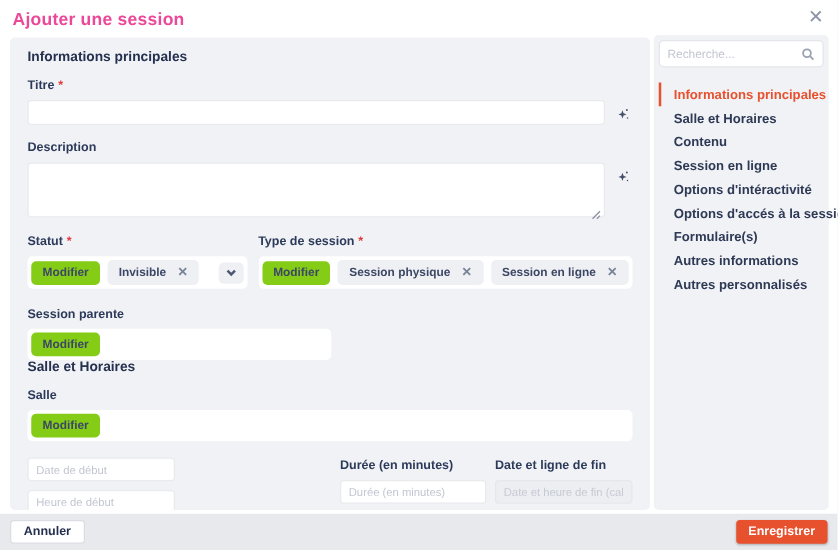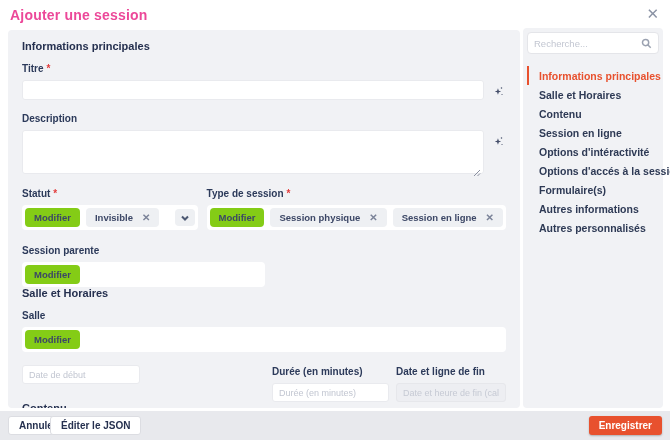--- a/index.html
+++ b/index.html
@@ -209,20 +209,21 @@
     </div>
     <div class="bar">
       <span class="chip">Modifier</span>
     </div>
   </div>
 
   <div class="date-row">
     <div class="dgroup-start">
       <div class="date-inputs">
         <input class="small half" placeholder="Date de début" style="">
+        <input class="small half" placeholder="Heure de début" style="">
       </div>
     </div>
     <div class="dgroup-duree">
       <span class="lbl">Durée (en minutes)</span>
       <div class="date-inputs">
         <input class="small" placeholder="Durée (en minutes)" style="">
       </div>
     </div>
     <div class="dgroup-fin">
       <span class="lbl">Date et ligne de fin</span>
@@ -252,15 +253,14 @@
     <li>Options d'intéractivité</li>
     <li>Options d'accés à la session</li>
     <li>Formulaire(s)</li>
     <li>Autres informations</li>
     <li>Autres personnalisés</li>
   </ul>
 </aside>
 
 <div class="footer">
   <button class="btn btn-annuler">Annuler</button>
-  <button class="btn btn-json">Éditer le JSON</button>
   <button class="btn btn-save">Enregistrer</button>
 </div>
 
 </body></html>

